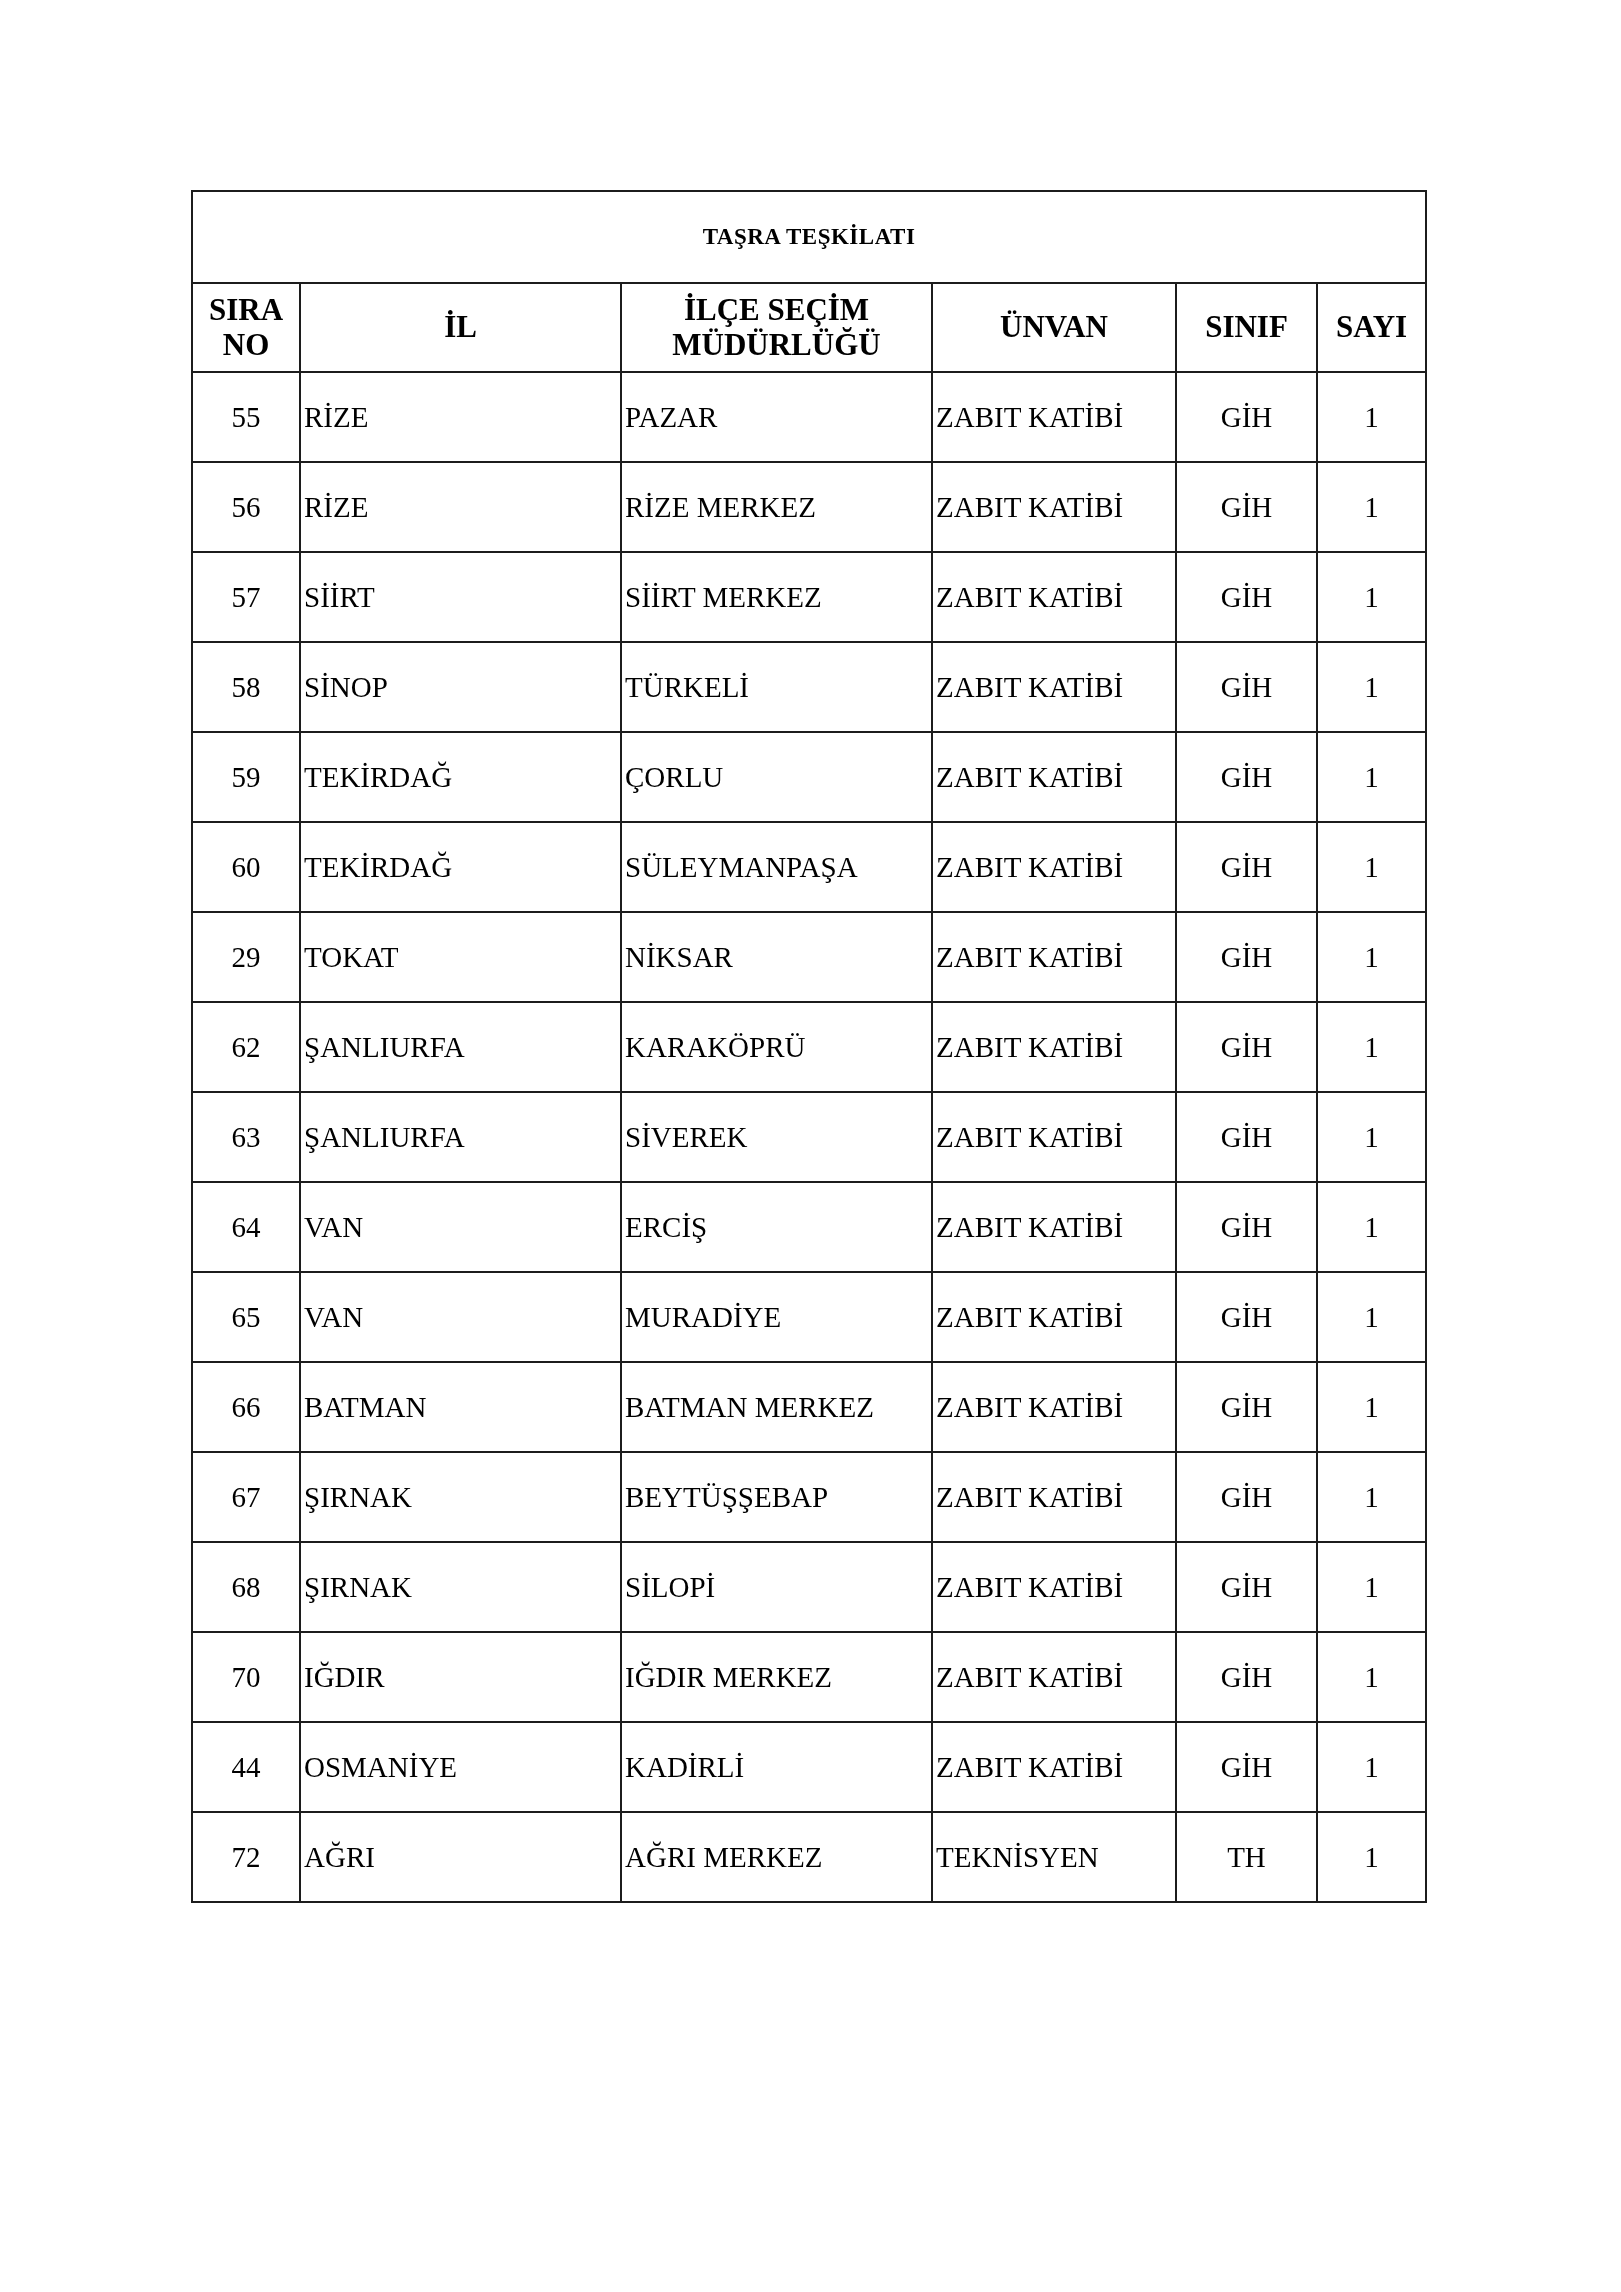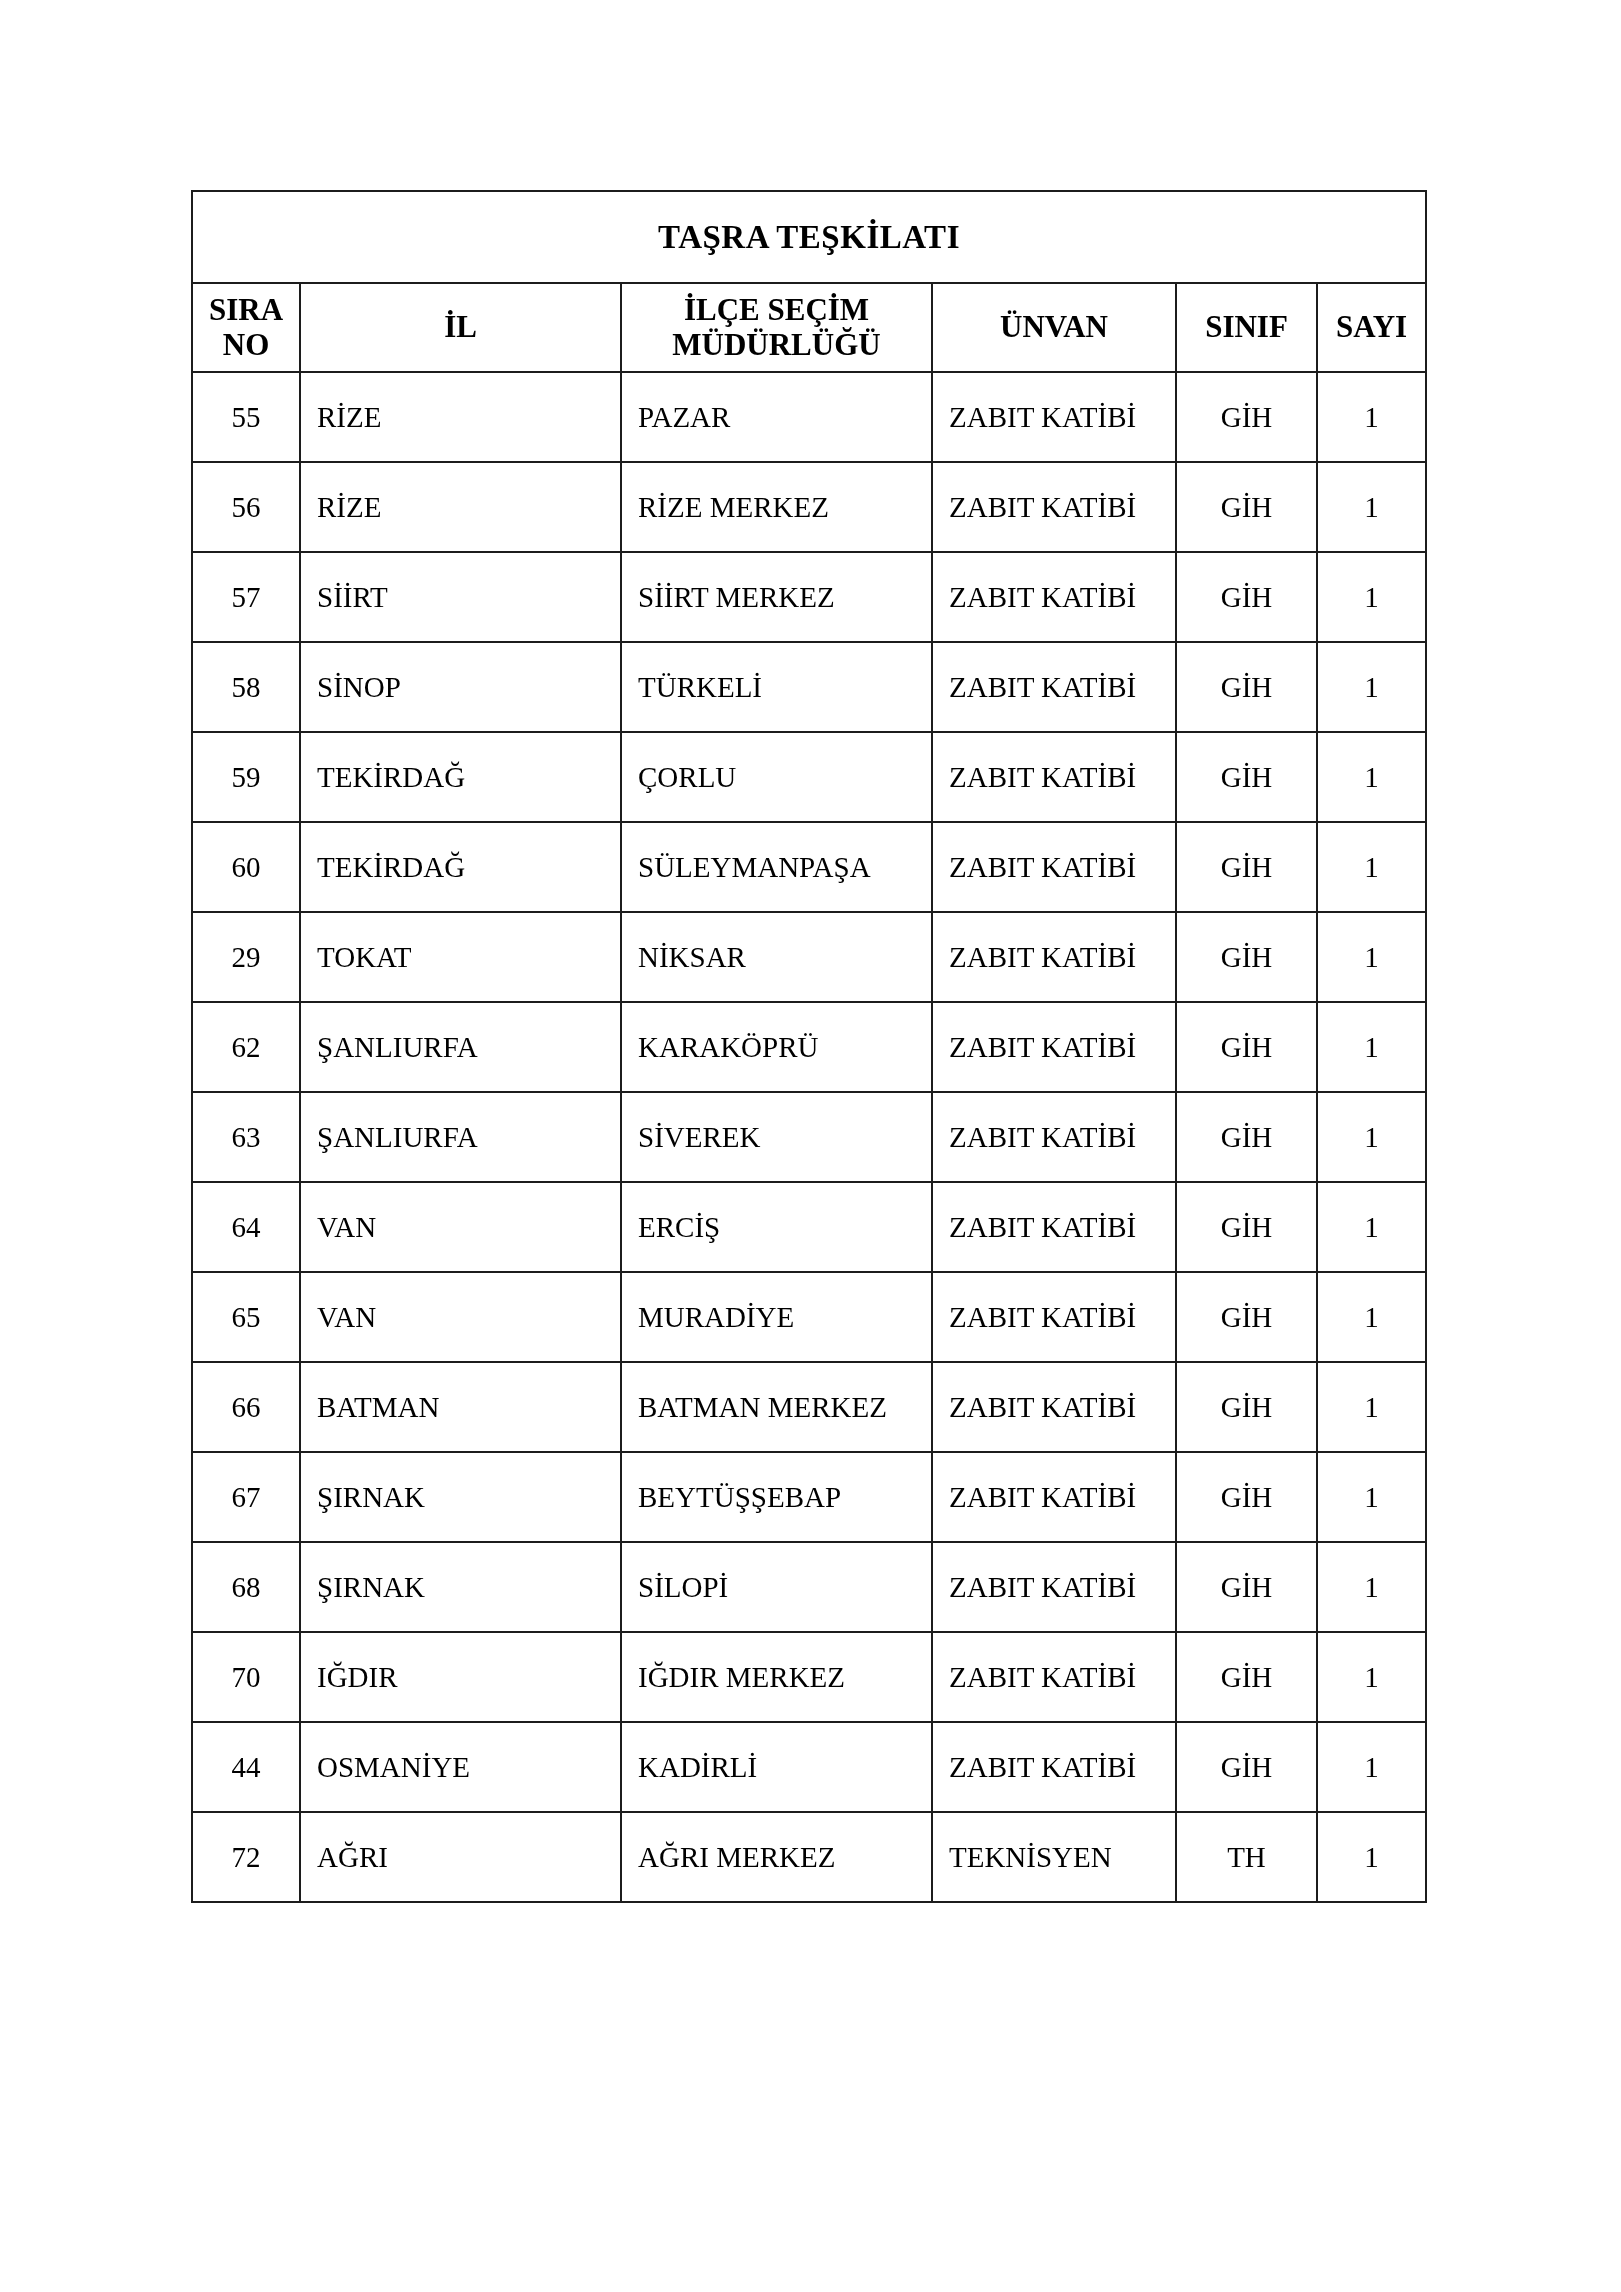--- a/index.html
+++ b/index.html
@@ -34,21 +34,21 @@
   table.staff-table td {
     border-left: 2px solid #1c1c1c;
     border-right: 2px solid #1c1c1c;
     border-top: 2.9px solid #1c1c1c;
     border-bottom: 2.9px solid #1c1c1c;
     overflow: hidden;
     background: #ffffff;
   }
   .title-cell {
     height: 88px;
-    font-size: 33px;
+    font-size: 23px;
     font-weight: bold;
     vertical-align: middle;
     letter-spacing: 0.5px;
   }
   .header-cell {
     height: 87px;
     font-size: 31px;
     font-weight: bold;
     text-align: center;
     vertical-align: middle;
@@ -56,21 +56,21 @@
     padding: 0 5.9px;
   }
   td.data-cell {
     height: 88px;
     font-size: 29px;
     font-weight: normal;
     vertical-align: middle;
     padding: 0;
   }
   td.align-center { text-align: center; }
-  td.align-left   { text-align: left; padding-left: 16px; }
+  td.align-left   { text-align: left; padding-left: 3px; }
 </style>
 </head>
 <body>
 
 <div class="sheet">
   <table class="staff-table">
     <colgroup>
       <col style="width:108px">
       <col style="width:321px">
       <col style="width:311px">

